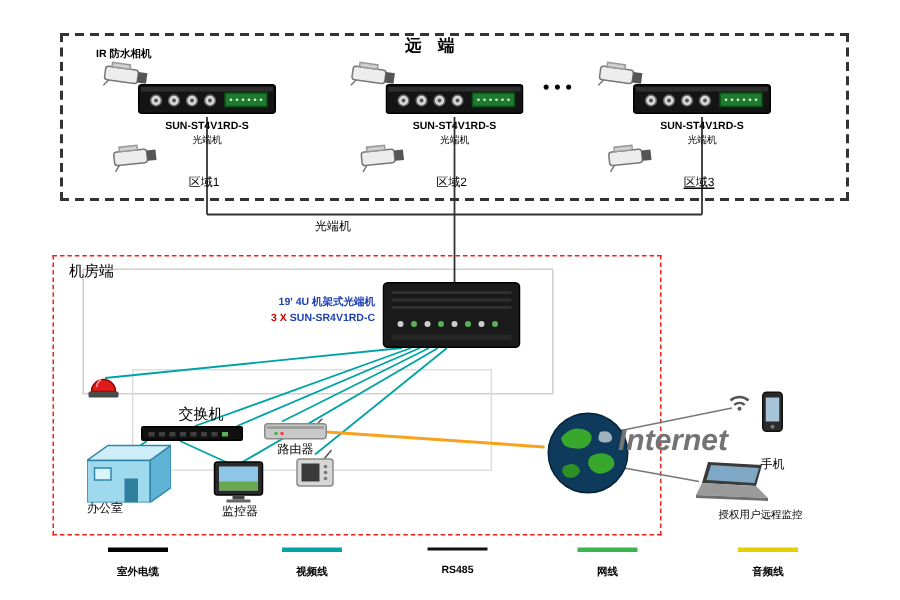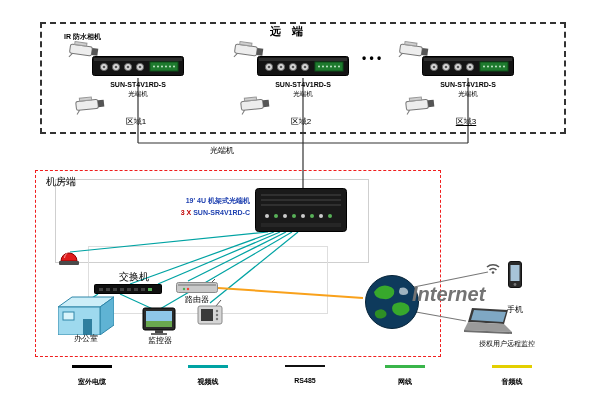--- a/index.html
+++ b/index.html
@@ -219,21 +219,21 @@
   </svg>
   <div class="lbl ctr" style="left:176px;top:296px;width:42px;font-size:8px;">路由器</div>
 
   <svg class="dev" style="left:58px;top:295px;" width="56" height="40" viewBox="0 0 56 40">
     <polygon points="0,12 14,2 56,2 42,12" fill="#cdeef8" stroke="#2e86a8"></polygon>
     <polygon points="42,12 56,2 56,30 42,40" fill="#5fb3d4" stroke="#2e86a8"></polygon>
     <rect x="0" y="12" width="42" height="28" fill="#9ed9ee" stroke="#2e86a8"></rect>
     <rect x="5" y="17" width="11" height="8" fill="#d9f4fb" stroke="#2e86a8"></rect>
     <rect x="25" y="24" width="9" height="16" fill="#2f7f9f"></rect>
   </svg>
-  <div class="lbl ctr" style="left:58px;top:335px;width:56px;font-size:8px;">办公室</div>
+  <div class="lbl ctr" style="left:42px;top:335px;width:56px;font-size:8px;">办公室</div>
 
   <svg class="dev" style="left:142px;top:307px;" width="36" height="30" viewBox="0 0 36 30">
     <rect x="1" y="1" width="32" height="22" rx="2" fill="#2a2a2a" stroke="#000"></rect>
     <rect x="4" y="4" width="26" height="16" fill="#8ec6e8"></rect>
     <rect x="4" y="14" width="26" height="6" fill="#6aa84f"></rect>
     <rect x="13" y="23" width="8" height="3" fill="#444"></rect>
     <rect x="9" y="26" width="16" height="2" fill="#666"></rect>
   </svg>
   <div class="lbl ctr" style="left:140px;top:337px;width:40px;font-size:8px;font-family:Liberation Serif, serif;">监控器</div>
 

